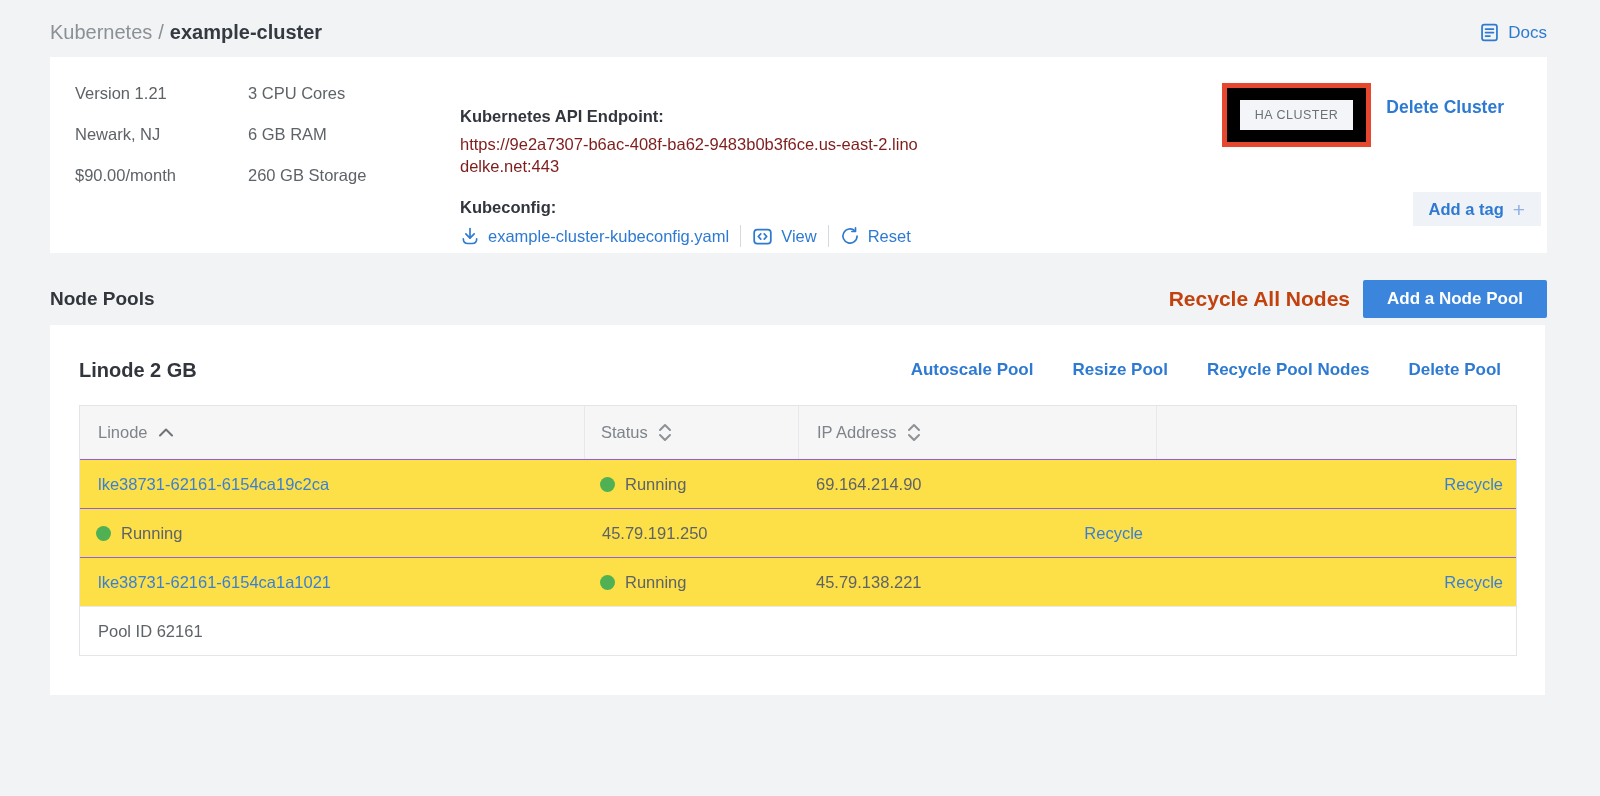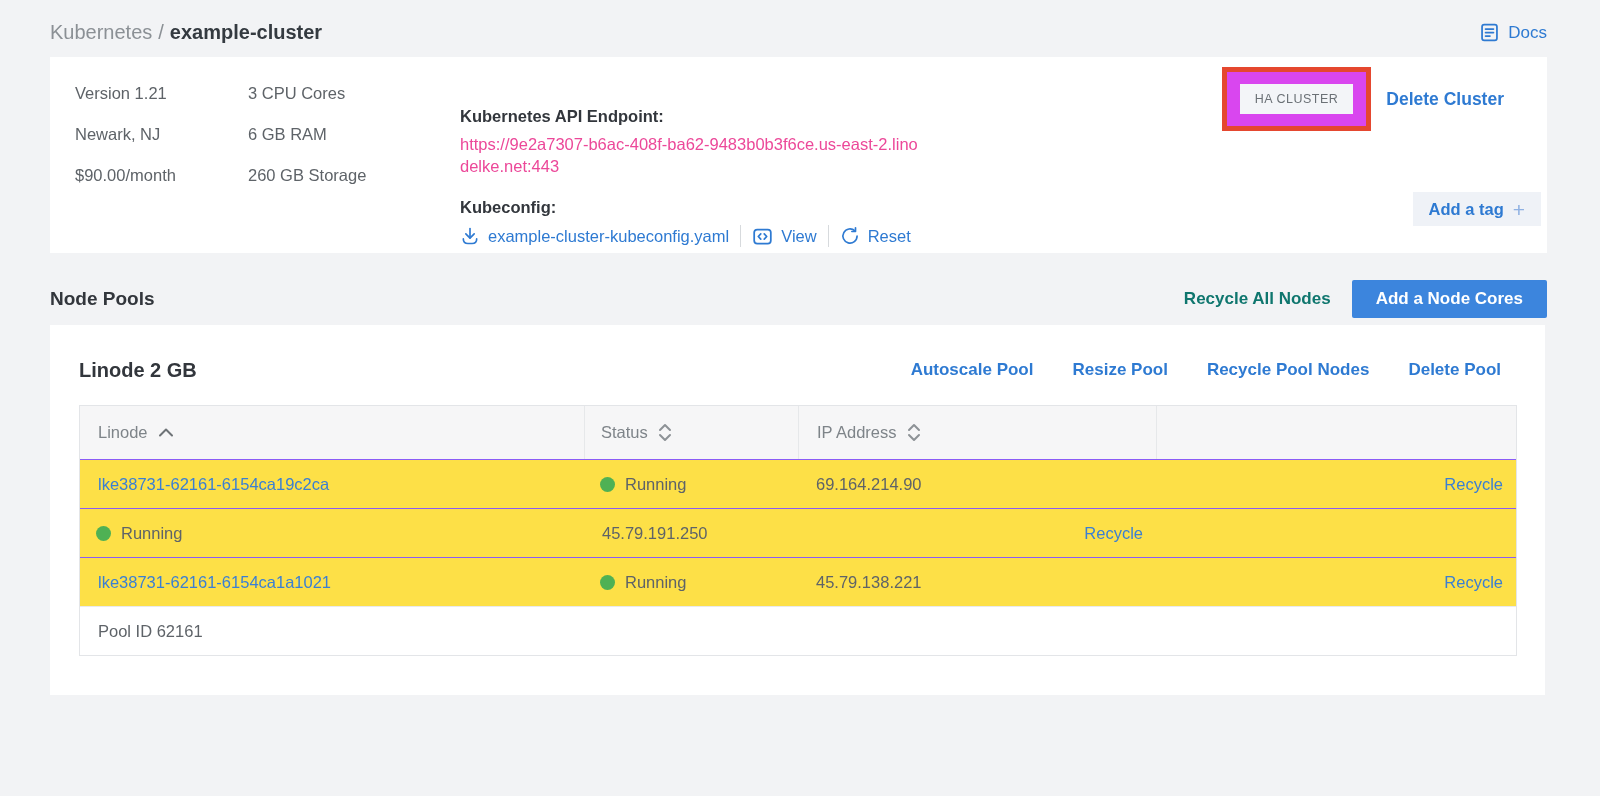--- a/index.html
+++ b/index.html
@@ -29,37 +29,37 @@
     background:#ffffff;
   }
   .spec-col { position:absolute; top:24px; font-size:16.5px; color:#5e6368; }
   .spec-col-1 { left:25px; }
   .spec-col-2 { left:198px; }
   .spec-line { height:24px; line-height:24px; margin-bottom:17px; white-space:nowrap; }
 
   .api-block { position:absolute; left:410px; top:24px; width:465px; }
   .block-label { font-size:16.5px; font-weight:bold; color:#32363c; line-height:22px;margin-top:24px; }
   .endpoint-url {
-    margin-top:6px; font-size:16.5px; color:#ec4899;
+    margin-top:6px; font-size:16.5px; color:#7f1d1d;
     line-height:22px; word-break:break-all;
   }
   .kubeconfig-label { margin-top:19px; }
   .kubeconfig-row {
     margin-top:7px; display:flex; align-items:center; gap:11px;
     font-size:16.5px; color:#2e7ad2;
   }
   .kubeconfig-row .v-divider { width:1px; height:22px; background:#d7dadd; }
   .icon-link { display:flex; align-items:center; gap:8px; color:#2e7ad2; }
 
   .cluster-actions {
     position:absolute; top:10px; right:43px;
     display:flex; align-items:center;
   }
   .annotation-box {
-    border:5px solid #e5472f; background:#d946ef; padding:12px 13px;
+    border:5px solid #e5472f; background:#000000; padding:12px 13px;margin-top:16px;
   }
   .ha-chip {
     background:#f3f5f8; color:#6b7176; font-size:12.5px;
     letter-spacing:.5px; padding:8px 15px; white-space:nowrap;
   }
   .delete-cluster {
     margin-left:15px; font-size:17.5px; font-weight:bold; color:#2e7ad2;
   }
   .add-tag-btn {
     position:absolute; right:6px; bottom:27px; height:34px;
@@ -69,21 +69,21 @@
   }
   .add-tag-plus { color:#8fb1e3; font-size:21px; font-weight:normal; line-height:1; }
 
   
   .section-row {
     position:absolute; left:50px; right:53px; top:280px; height:38px;
     display:flex; align-items:center;
   }
   .section-title { font-size:19px; font-weight:bold; color:#32363c; }
   .section-spacer { flex:1; }
-  .recycle-all { font-size:17px; font-weight:bold; color:#0f766e; margin-right:21px; }
+  .recycle-all { font-size:21px; font-weight:bold; color:#c2410c; margin-right:13px; }
   .add-pool-btn {
     height:38px; padding:0 24px; background:#3c85dd; border:none; cursor:pointer;
     color:#ffffff; font-family:inherit; font-size:17px; font-weight:bold;
     border-radius:2px;
   }
 
   
   .pool-card {
     position:absolute; left:50px; top:325px; width:1495px; height:370px;
     background:#ffffff;
@@ -208,21 +208,21 @@
     <button class="add-tag-btn">
       <span>Add a tag</span>
       <span class="add-tag-plus">+</span>
     </button>
   </div>
 
   <div class="section-row">
     <div class="section-title">Node Pools</div>
     <div class="section-spacer"></div>
     <a class="recycle-all">Recycle All Nodes</a>
-    <button class="add-pool-btn">Add a Node Cores</button>
+    <button class="add-pool-btn">Add a Node Pool</button>
   </div>
 
   <div class="pool-card">
 
     <div class="pool-header">
       <div class="pool-name">Linode 2 GB</div>
       <div class="pool-links">
         <a class="pool-link">Autoscale Pool</a>
         <a class="pool-link">Resize Pool</a>
         <a class="pool-link">Recycle Pool Nodes</a>

